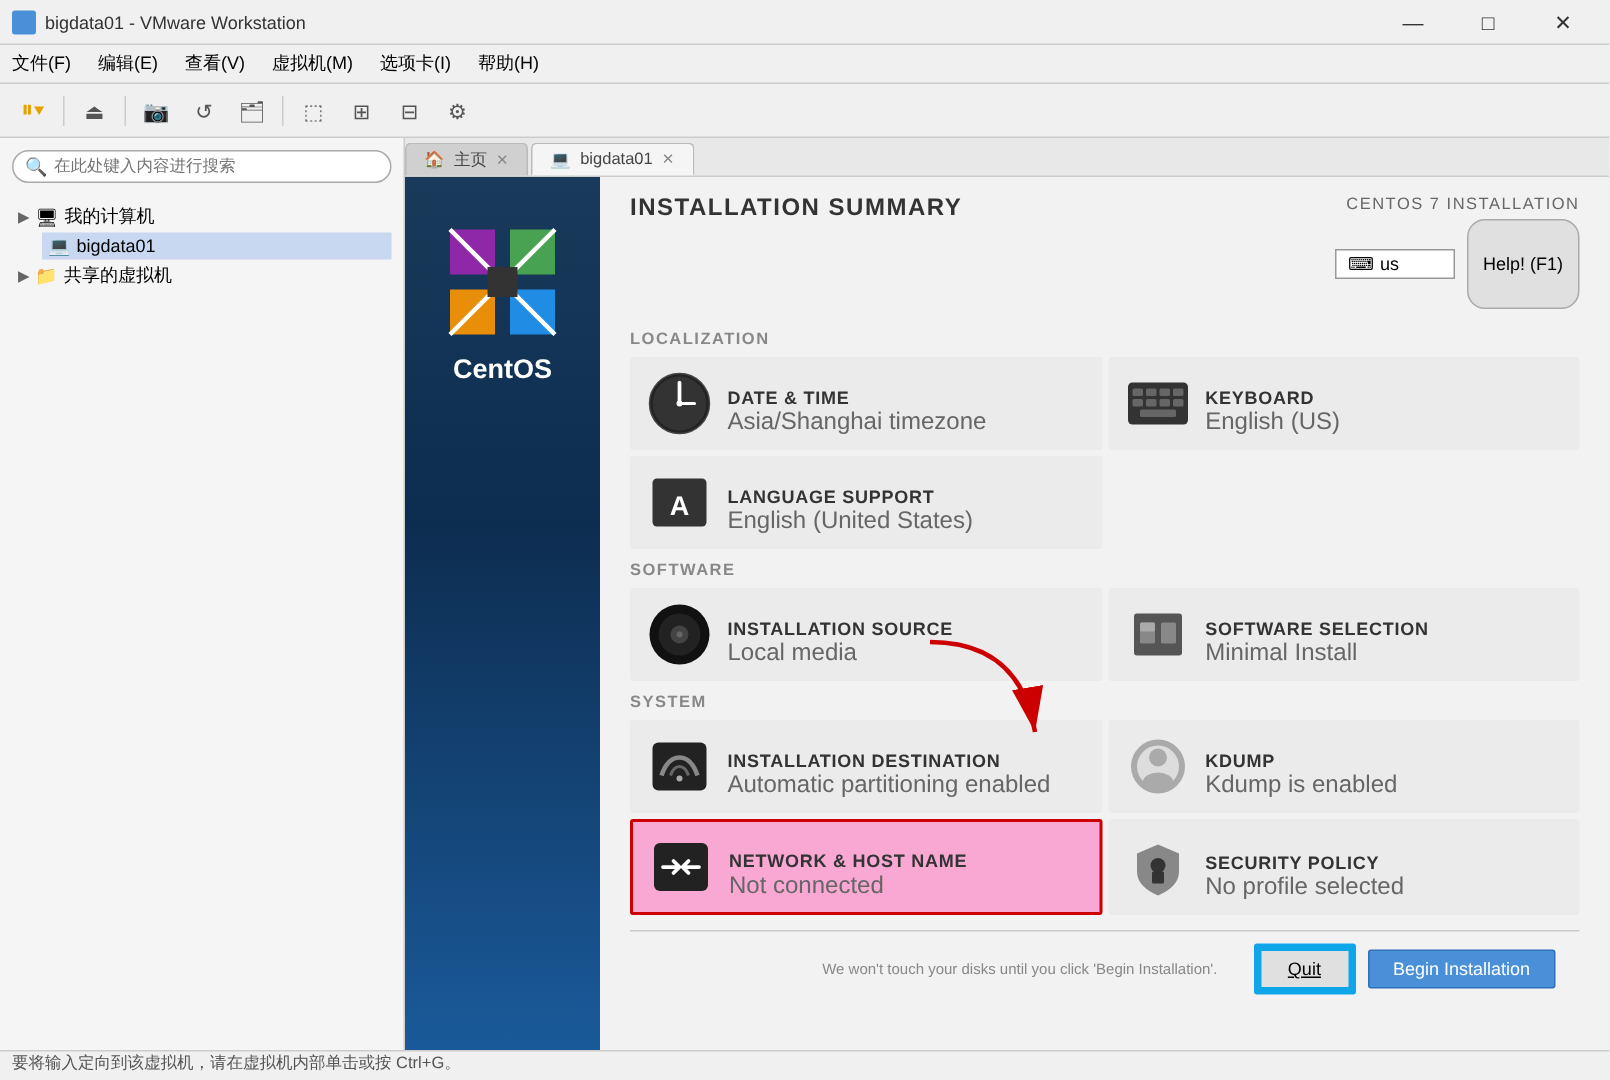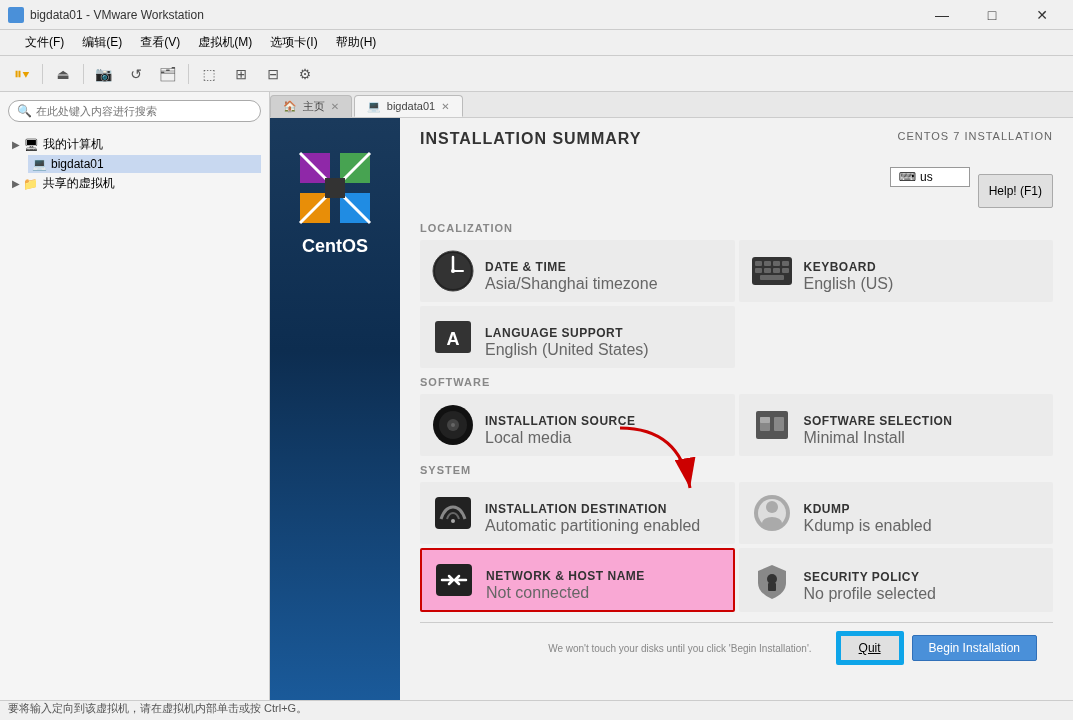--- a/index.html
+++ b/index.html
@@ -19,21 +19,21 @@
     .title-bar-text { flex: 1; font-size: 12px; color: #333; }
     .title-bar-controls { display: flex; gap: 4px; margin-left: auto; }
     .title-bar-btn { width: 46px; height: 30px; border: none; background: transparent; cursor: pointer; font-size: 14px; color: #333; }
 
     
     .menu-bar {
       height: 26px;
       background: #f0f0f0;
       display: flex;
       align-items: center;
-      padding: 0 17px;
+      padding: 0 0;
       border-bottom: 1px solid #ccc;
       gap: 2px;
     }
     .menu-item { padding: 2px 8px; cursor: pointer; font-size: 12px; border-radius: 2px; }
 
     
     .toolbar {
       height: 36px;
       background: #f0f0f0;
       display: flex;
@@ -158,25 +158,24 @@
       padding: 2px 8px;
       font-size: 12px;
       width: 80px;
       display: flex;
       align-items: center;
       gap: 4px;
     }
     .help-btn {
       background: #e0e0e0;
       border: 1px solid #aaa;
-      padding: 9px 10px;
+      padding: 22px 10px;
       font-size: 12px;
       cursor: pointer;
-      border-radius: 2px;
-      margin-top: 28px;
+      border-radius: 12px;
     }
 
     
     .section-label { font-size: 11px; color: #888; font-weight: bold; letter-spacing: 1px; margin: 8px 0 6px 0; }
     .items-grid { display: grid; grid-template-columns: 1fr 1fr; gap: 4px; margin-bottom: 8px; }
     .install-item {
       display: flex;
       align-items: flex-end;
       gap: 10px;
       padding: 8px 10px;

